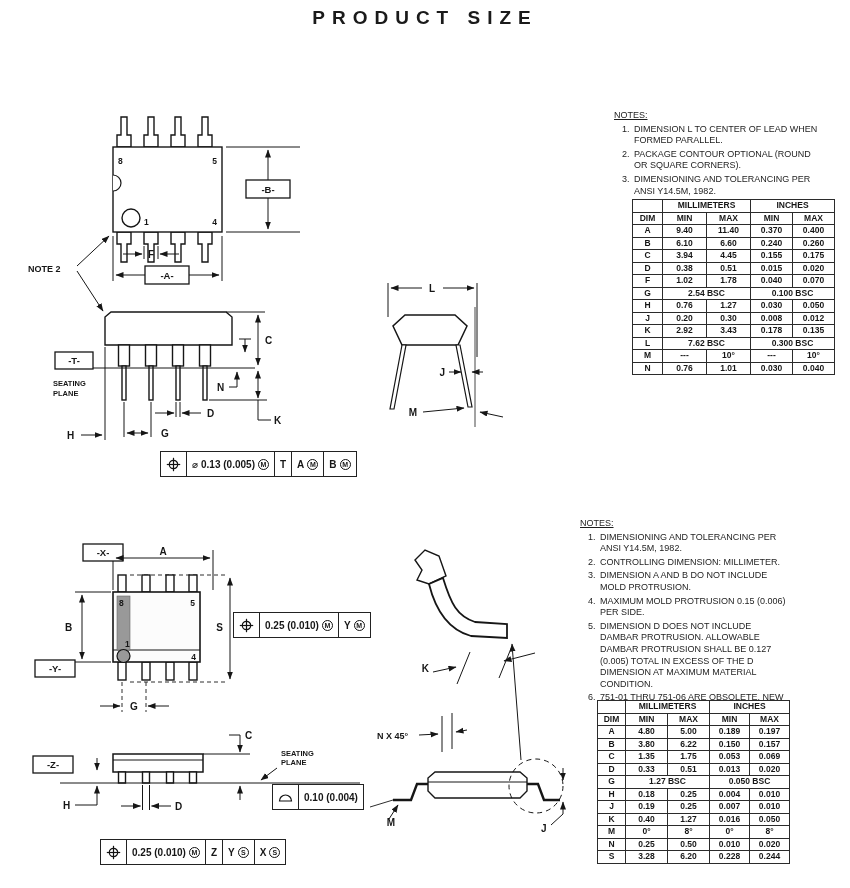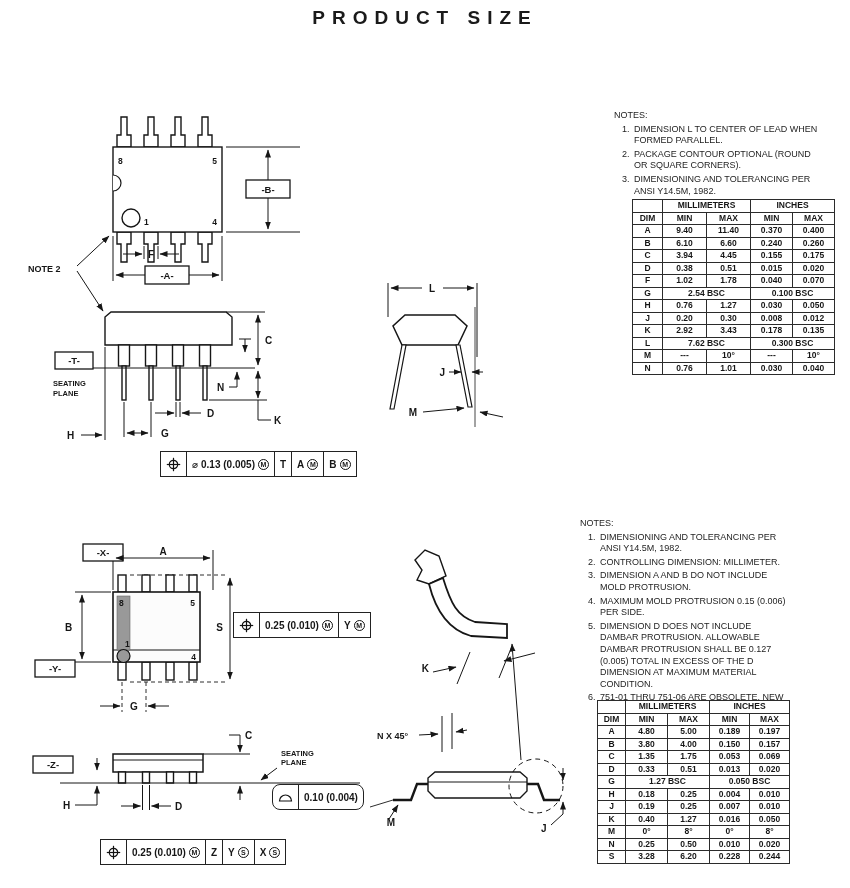--- a/index.html
+++ b/index.html
@@ -8,21 +8,21 @@
   .title{position:absolute;top:7px;left:0;width:100%;text-align:center;
          font-size:19px;font-weight:bold;letter-spacing:7px;color:#1a1a1a;}
   svg.draw{position:absolute;overflow:visible;}
   svg text{font-family:"Liberation Sans","DejaVu Sans",sans-serif;fill:#161616;}
   .dimlbl{font-size:10px;font-weight:bold;}
   .pinlbl{font-size:8.5px;font-weight:bold;}
   .boxlbl{font-size:9.5px;font-weight:bold;text-anchor:middle;}
   .smalllbl{font-size:7.5px;font-weight:bold;}
   .note2lbl{font-size:9px;font-weight:bold;}
   .notes{position:absolute;font-size:9px;line-height:11.6px;color:#1d1d1d;}
-  .notes .notes-title{margin:0 0 1px 0;}
+  .notes .notes-title{margin:0 0 1px 0;text-decoration:underline;}
   .notes ol{margin:0;padding-left:16px;}
   .notes li{padding-left:2px;margin:2px;}
   .dimtable{position:absolute;border-collapse:collapse;table-layout:fixed;background:#fff;
             font-size:8.5px;color:#161616;border-radius:13px;}
   .dimtable th,.dimtable td{border:1px solid #2b2b2b;text-align:center;padding:0;
             height:11.5px;line-height:11.5px;white-space:nowrap;overflow:hidden;font-weight:bold;}
   .fcf{position:absolute;display:flex;align-items:stretch;background:#fff;
        border:1.6px solid #222;height:24px;font-size:10px;font-weight:bold;color:#161616;z-index:5;}
   .fcf .cell{display:flex;align-items:center;justify-content:center;gap:3px;
              padding:0 5px;border-left:1.6px solid #222;}
@@ -472,21 +472,21 @@
     <span class="cell">
       <span>0.25 (0.010)</span>
       <span class="circ">M</span>
     </span>
     <span class="cell">
       <span>Y</span>
       <span class="circ">M</span>
     </span>
   </div>
 
-  <div class="fcf" style="left:272px;top:784px;border-radius:8px;">
+  <div class="fcf" style="left:272px;top:784px;">
     <span class="cell">
       <svg width="15" height="11" viewBox="0 0 15 11">
         <path d="M1.5 9 A6 6 0 0 1 13.5 9 Z" fill="none" stroke="#111" stroke-width="1.2"></path>
       </svg>
     </span>
     <span class="cell">0.10 (0.004)</span>
   </div>
 
   <div class="fcf" style="left:100px;top:839px;">
     <span class="cell">
@@ -548,21 +548,21 @@
         <tr>
           <td>A</td>
           <td>4.80</td>
           <td>5.00</td>
           <td>0.189</td>
           <td>0.197</td>
         </tr>
         <tr>
           <td>B</td>
           <td>3.80</td>
-          <td>4.00</td>
+          <td>6.22</td>
           <td>0.150</td>
           <td>0.157</td>
         </tr>
         <tr>
           <td>C</td>
           <td>1.35</td>
           <td>1.75</td>
           <td>0.053</td>
           <td>0.069</td>
         </tr>

